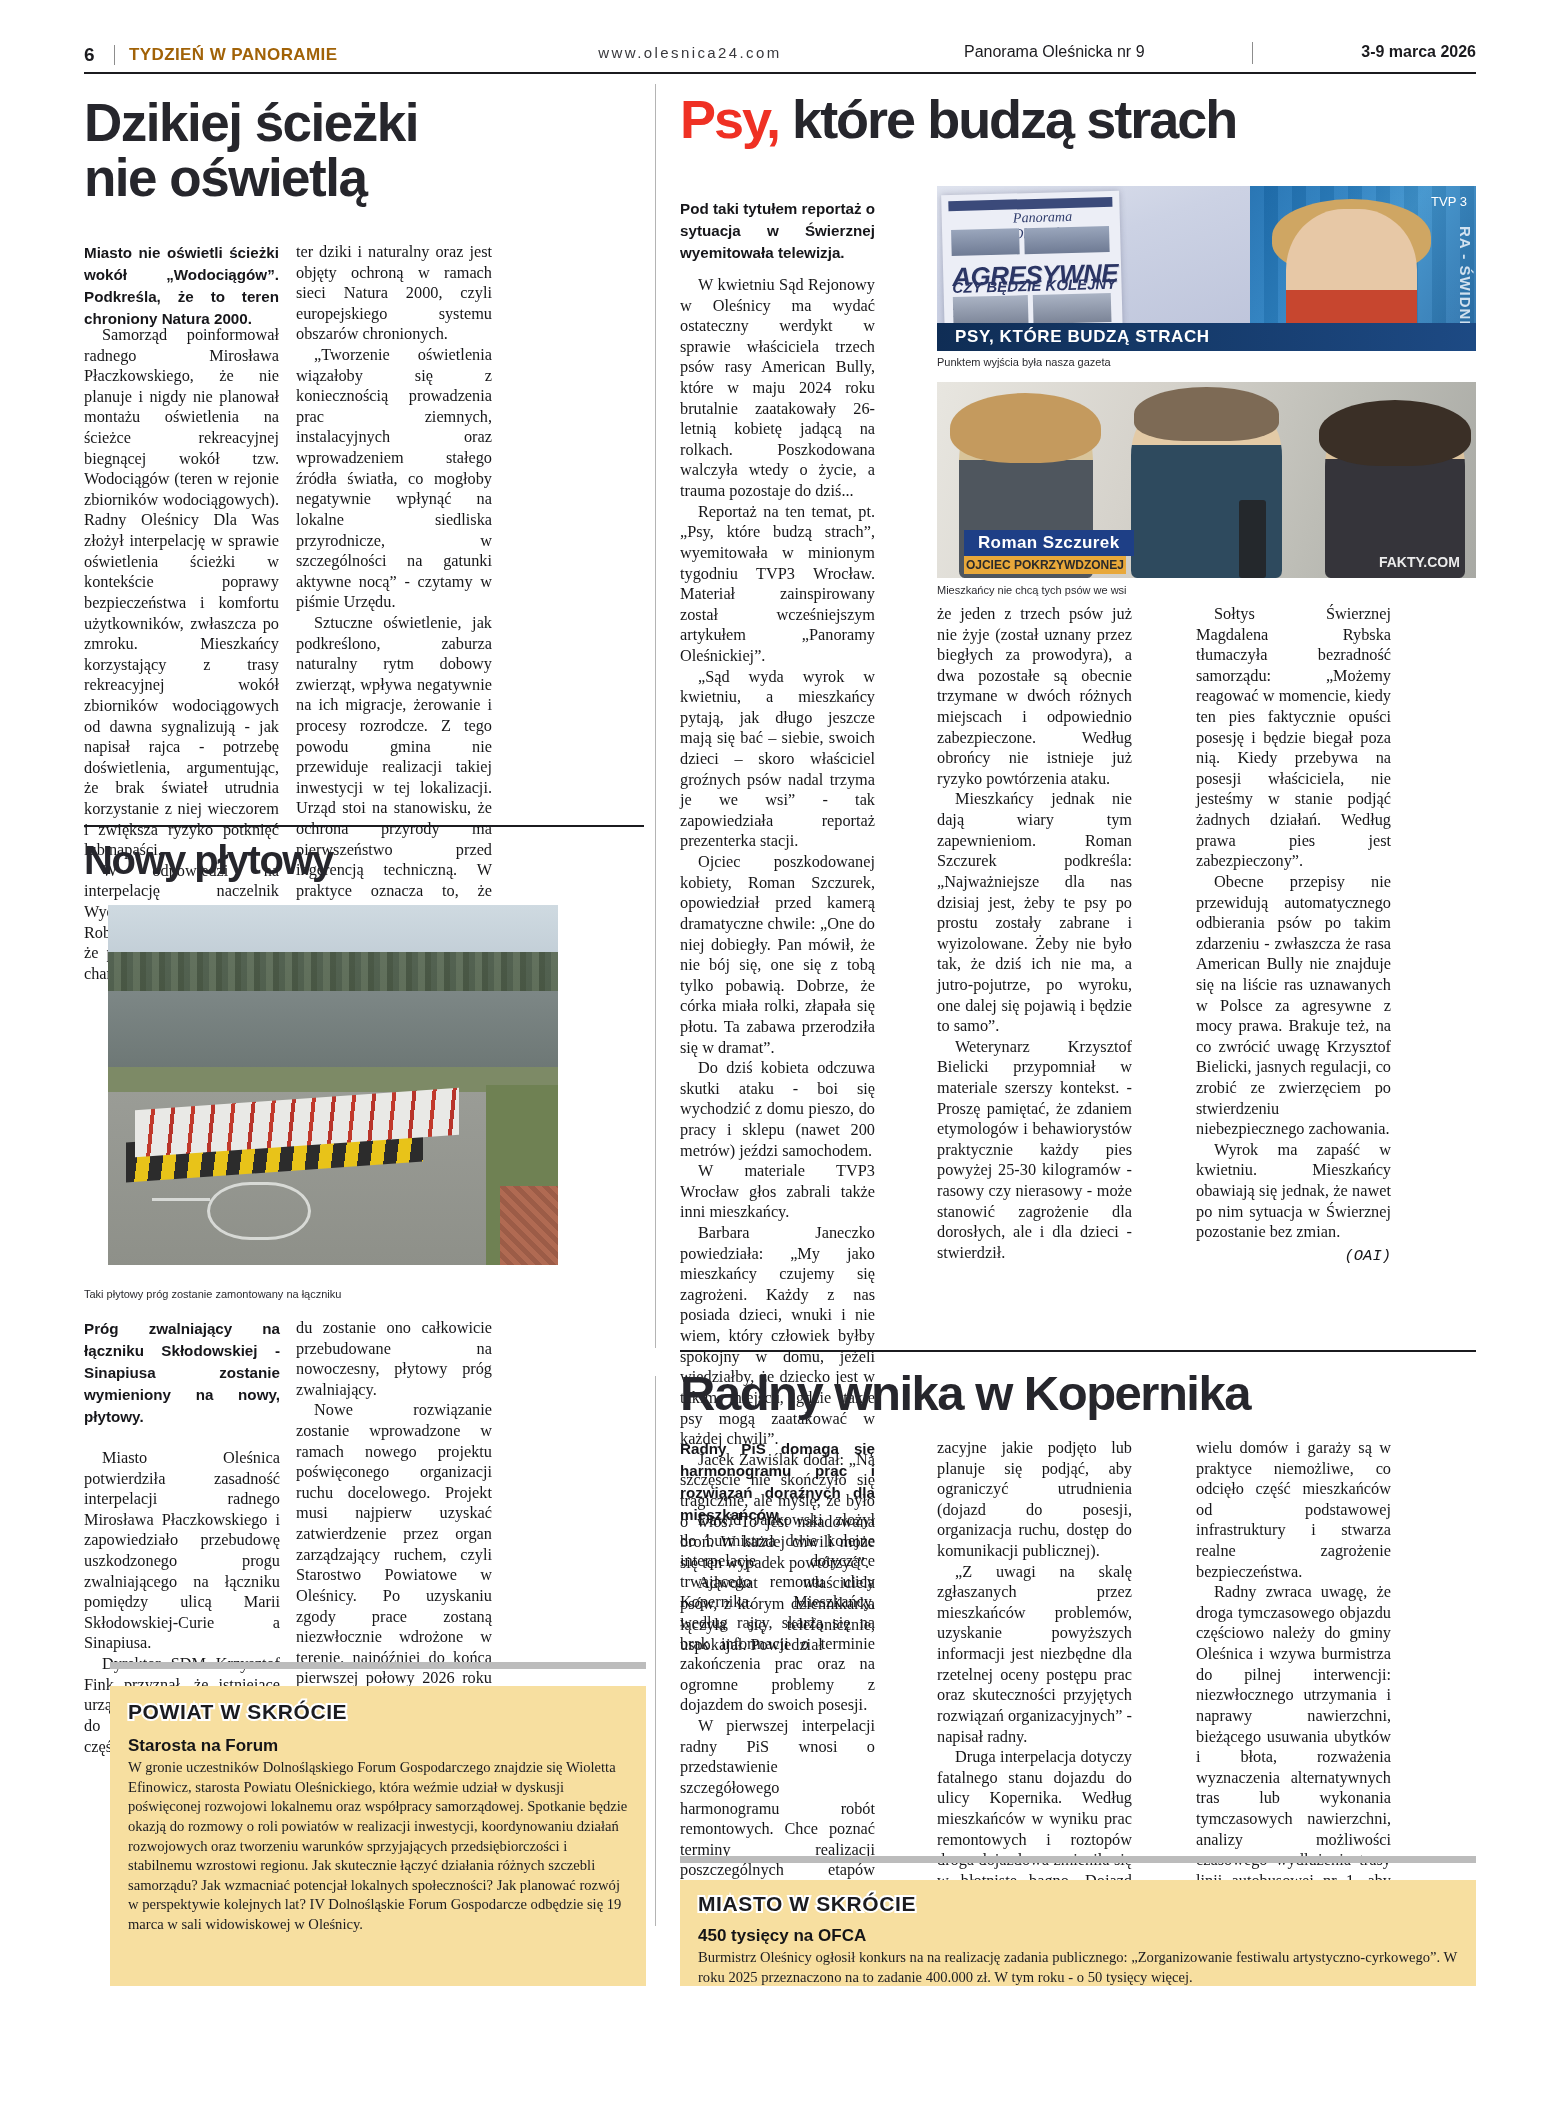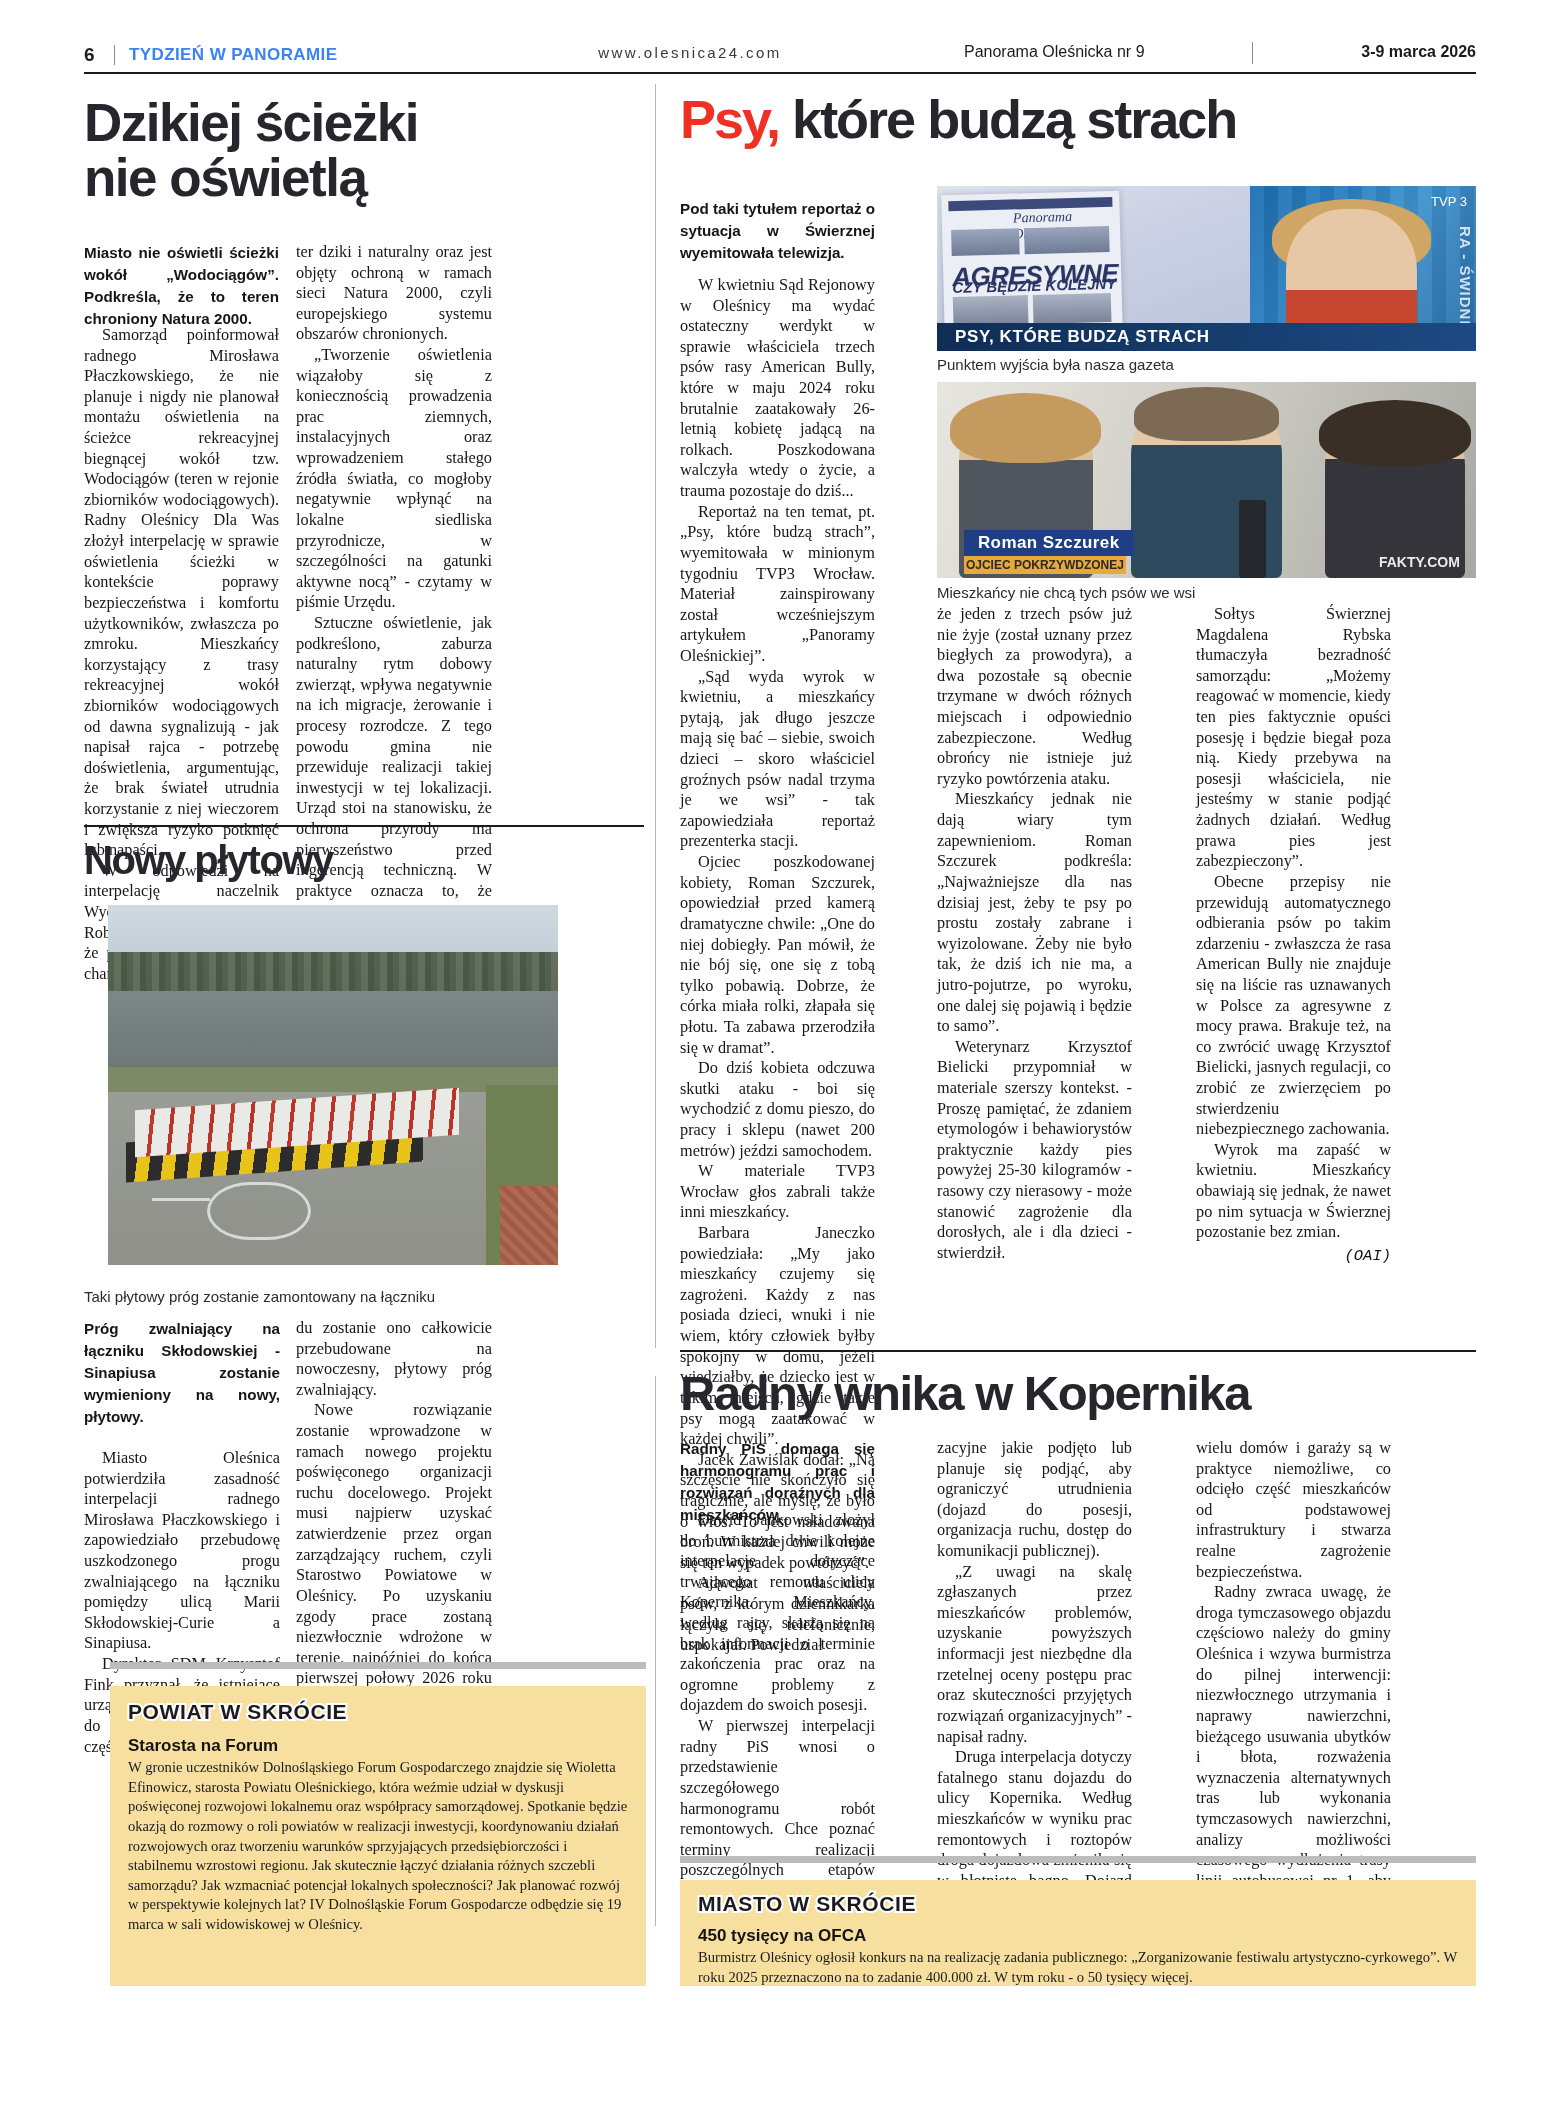--- a/index.html
+++ b/index.html
@@ -23,21 +23,21 @@
   .mh-page-no {
     font-family:"Liberation Sans", sans-serif;
     font-weight:bold; font-size:19px; color:#1b1b1f;
     width:26px;
   }
   .mh-divider {
     width:1px; height:20px; background:#8d8d8d; margin:0 14px 0 4px;
   }
   .mh-section {
     font-family:"Liberation Sans", sans-serif;
-    font-weight:bold; font-size:17px; color:#3b82f6;
+    font-weight:bold; font-size:17px; color:#a16207;
     letter-spacing:0.4px;
   }
   .mh-url {
     position:absolute; left:416px; top:4px; width:380px;
     text-align:center;
     font-family:"Liberation Sans", sans-serif;
     font-size:15px; color:#38383c; letter-spacing:2.4px;
   }
   .mh-title {
     position:absolute; left:880px; top:3px;
@@ -93,21 +93,21 @@
     hyphens:auto;
   }
   .body-col p { margin:0; text-indent:18px; }
   .body-col p.noind { text-indent:0; }
   .sig {
     text-align:right; font-style:italic; font-size:15.5px;
     font-family:Liberation Mono, monospace; margin-top:4px;
   }
   .caption {
     font-family:"Liberation Sans", sans-serif;
-    font-size:15px;
+    font-size:11px;
     color:#2b2b30;
   }
 
   
   .photo { position:absolute; overflow:hidden; }
 
   
   .ph1 { background:linear-gradient(#c8d4dc 0%,#b9c8d2 16%,#8a9a86 26%,#6d7f68 34%,#a5a89c 45%,#7e8c7a 56%,#9aa294 100%); }
   .ph1 .sky { position:absolute; left:0; top:0; width:100%; height:17%; background:linear-gradient(#cfdae1,#c0ccd5); }
   .ph1 .trees { position:absolute; left:0; top:13%; width:100%; height:13%;

